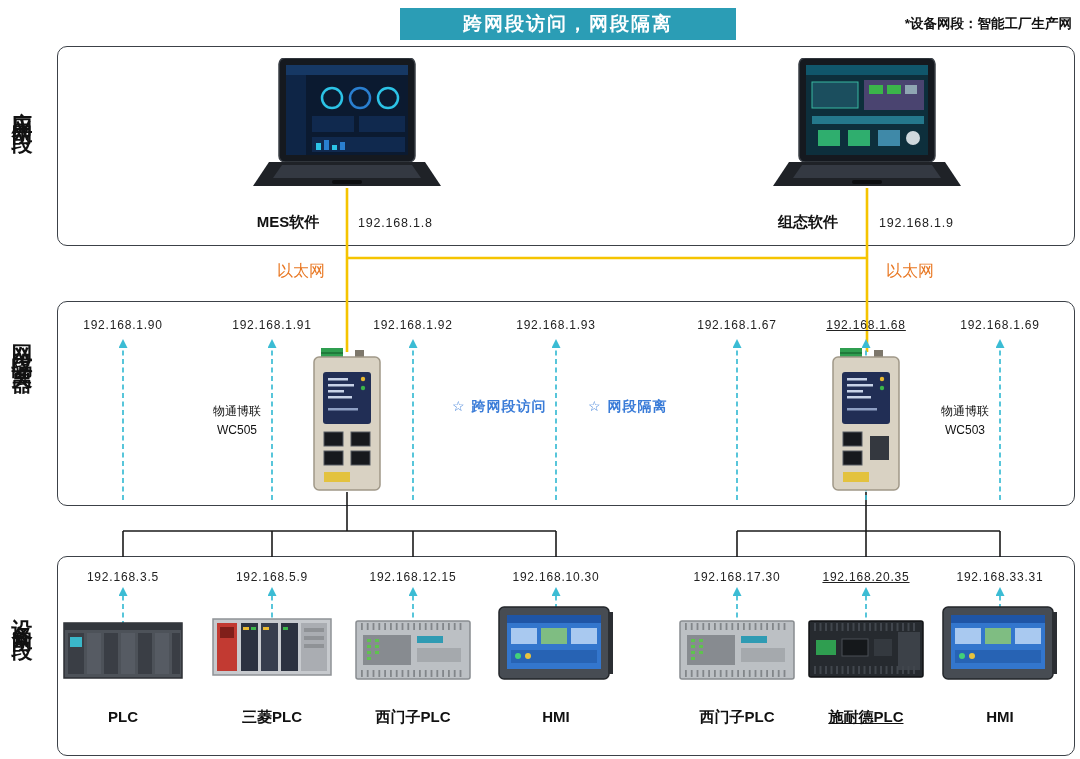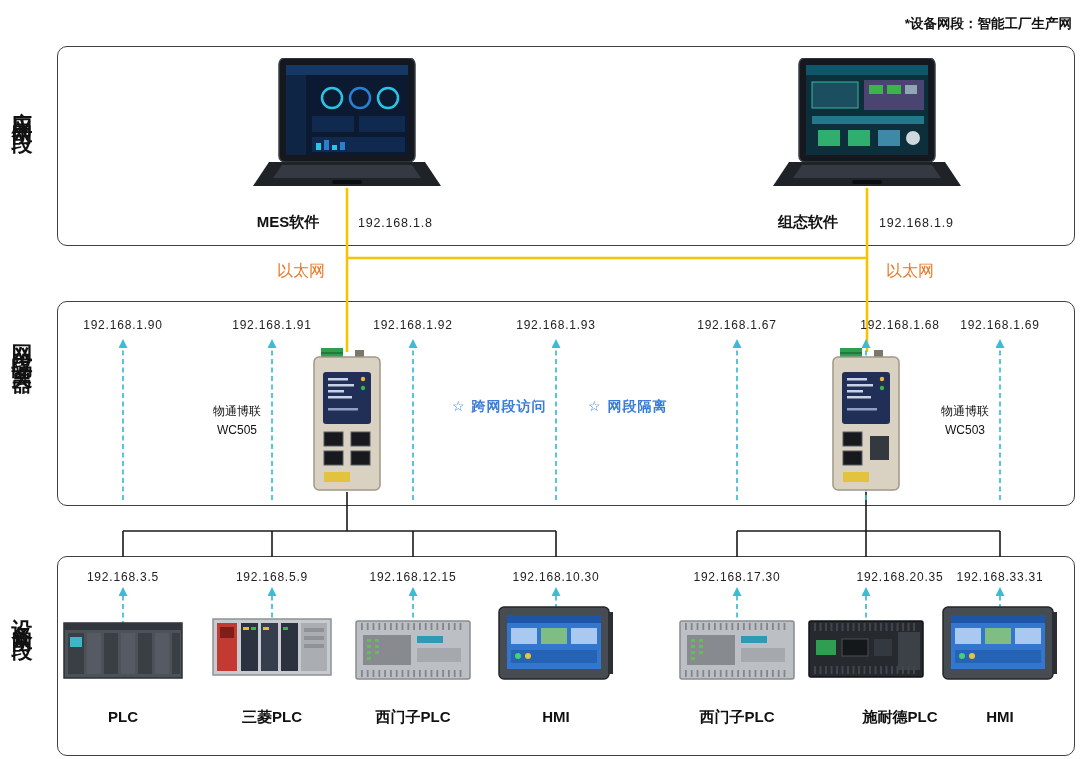--- a/index.html
+++ b/index.html
@@ -30,21 +30,21 @@
 
   .dev, .lap, .gw { position:absolute; z-index:2; }
   .lap-name { position:absolute; z-index:3; width:100px; text-align:center; font-size:15px; font-weight:bold; color:#111; }
   .lap-ip   { position:absolute; z-index:3; font-size:12.5px; color:#222; letter-spacing:0.8px; }
   .eth      { position:absolute; z-index:3; font-size:16px; font-weight:normal; color:#E87722; }
 
   .ipm, .ipd { position:absolute; z-index:3; width:120px; text-align:center; font-size:12px; color:#222; letter-spacing:0.8px; }
   .ipm { top:318px; }
   .ipd { top:570px; }
   .c1 { left:63px; }  .c2 { left:212px; } .c3 { left:353px; } .c4 { left:496px; }
-  .c5 { left:677px; } .c6 { left:840px; } .c7 { left:940px; }
+  .c5 { left:677px; } .c6 { left:806px;text-decoration:underline; } .c7 { left:940px; }
 
   .gw-label { position:absolute; z-index:3; width:100px; text-align:center; font-size:12px; color:#111; line-height:1.55; }
   .feature { position:absolute; z-index:3; font-size:14px; font-weight:bold; color:#3A7CD8; letter-spacing:1px; }
   .feature-star { margin-right:6px; font-weight:normal; }
 
   .node-label { position:absolute; top:708px; z-index:3; width:120px; text-align:center; font-size:15px; font-weight:bold; color:#111; }
 </style>
 </head>
 <body>
 
@@ -95,20 +95,21 @@
       <line x1="123" y1="626" x2="123" y2="589" marker-end="url(#arr)"></line>
       <line x1="272" y1="626" x2="272" y2="589" marker-end="url(#arr)"></line>
       <line x1="413" y1="626" x2="413" y2="589" marker-end="url(#arr)"></line>
       <line x1="556" y1="626" x2="556" y2="589" marker-end="url(#arr)"></line>
       <line x1="737" y1="626" x2="737" y2="589" marker-end="url(#arr)"></line>
       <line x1="866" y1="626" x2="866" y2="589" marker-end="url(#arr)"></line>
       <line x1="1000" y1="626" x2="1000" y2="589" marker-end="url(#arr)"></line>
     </g>
   </svg>
 
+  <div class="title">跨网段访问，网段隔离</div>
   <div class="note">*设备网段：智能工厂生产网</div>
 
   <div class="side-label sl1">应用网段</div>
   <div class="side-label sl2">网段隔离器</div>
   <div class="side-label sl3">设备网段</div>
 
   <div class="lap" style="left:252px; top:58px;">
     <svg viewBox="0 0 190 148" width="190" height="148">
       <rect x="27" y="0" width="136" height="104" rx="6" fill="#15191f" stroke="#3a3f46" stroke-width="1.5"></rect>
       <rect x="34" y="7" width="122" height="90" fill="#0b1a30"></rect>

